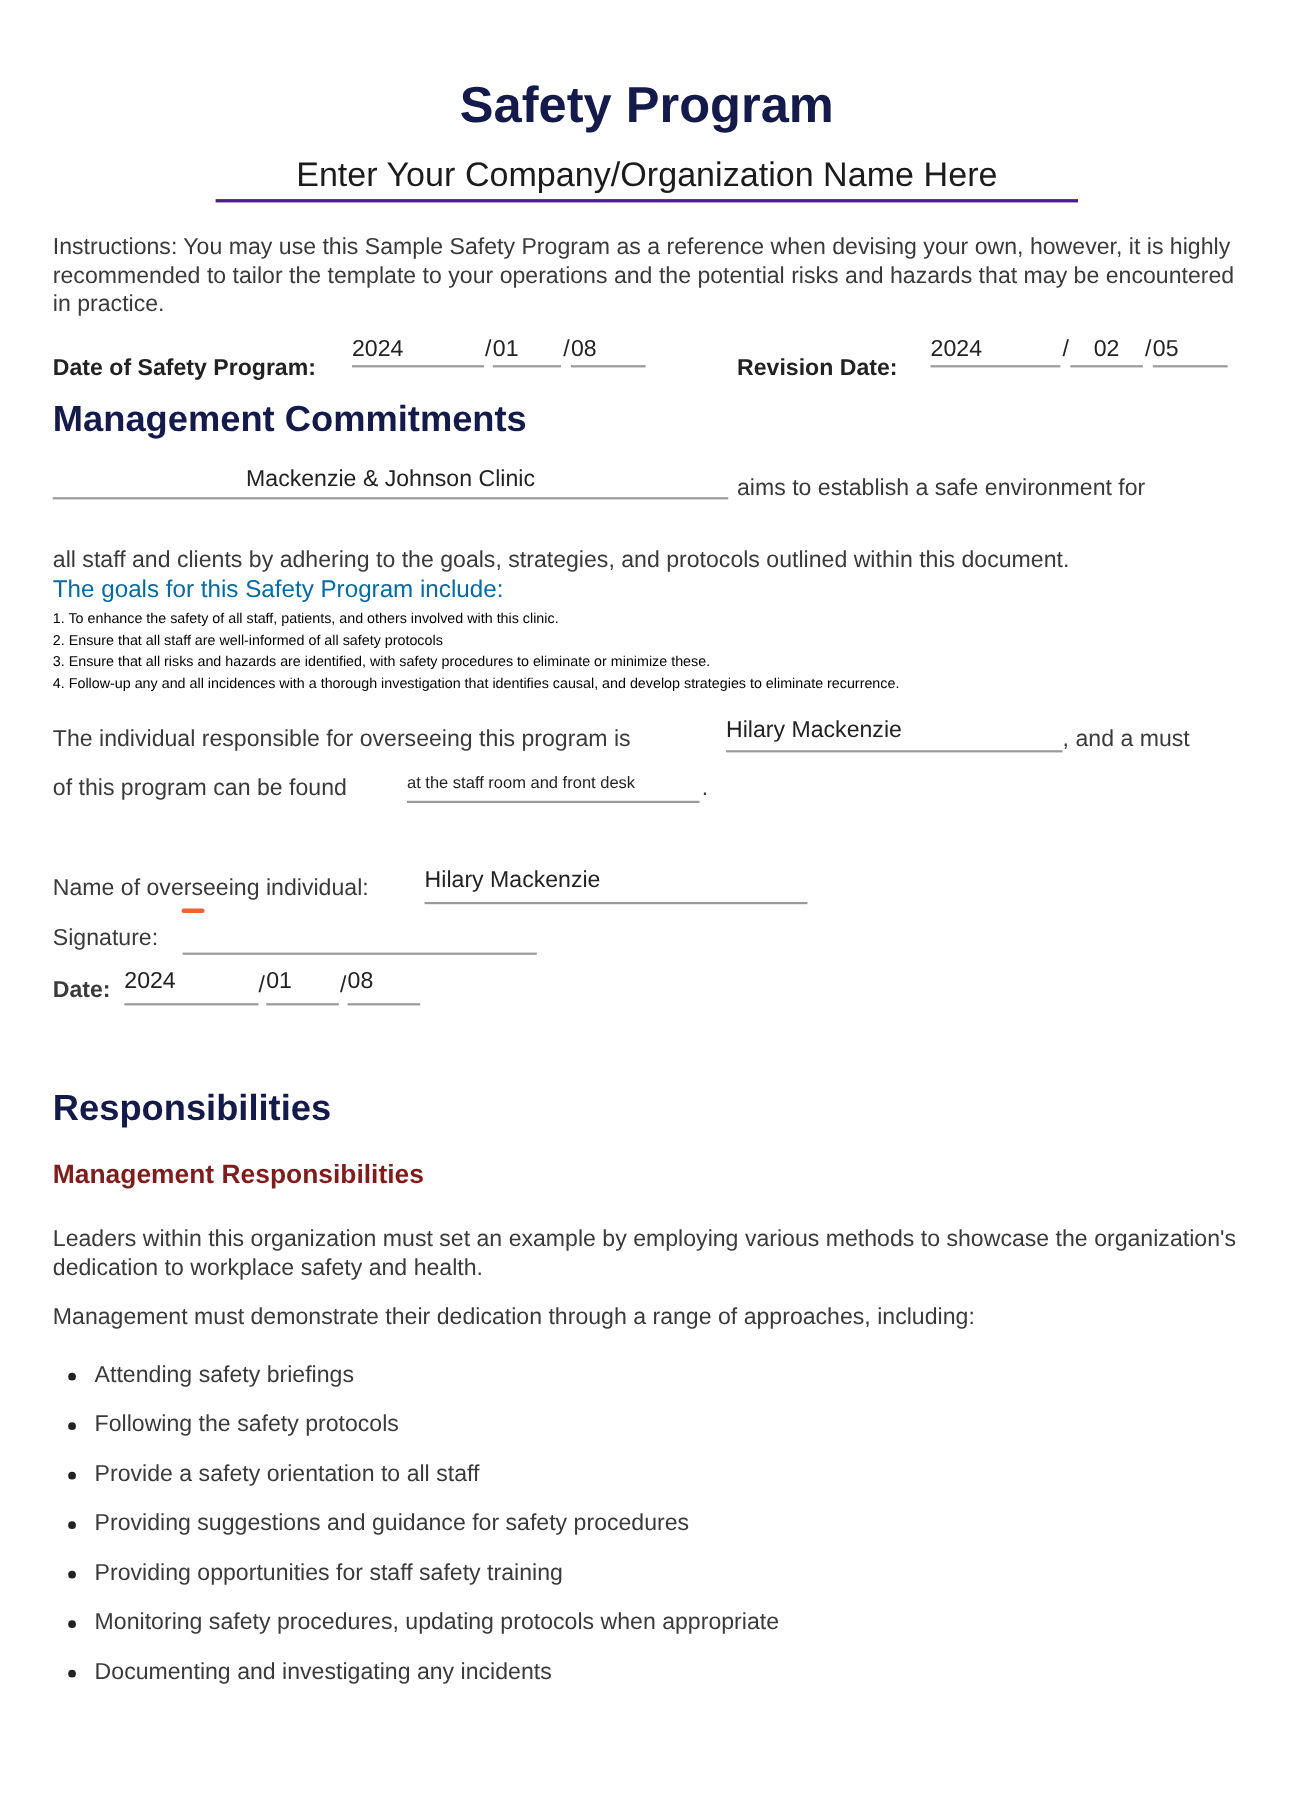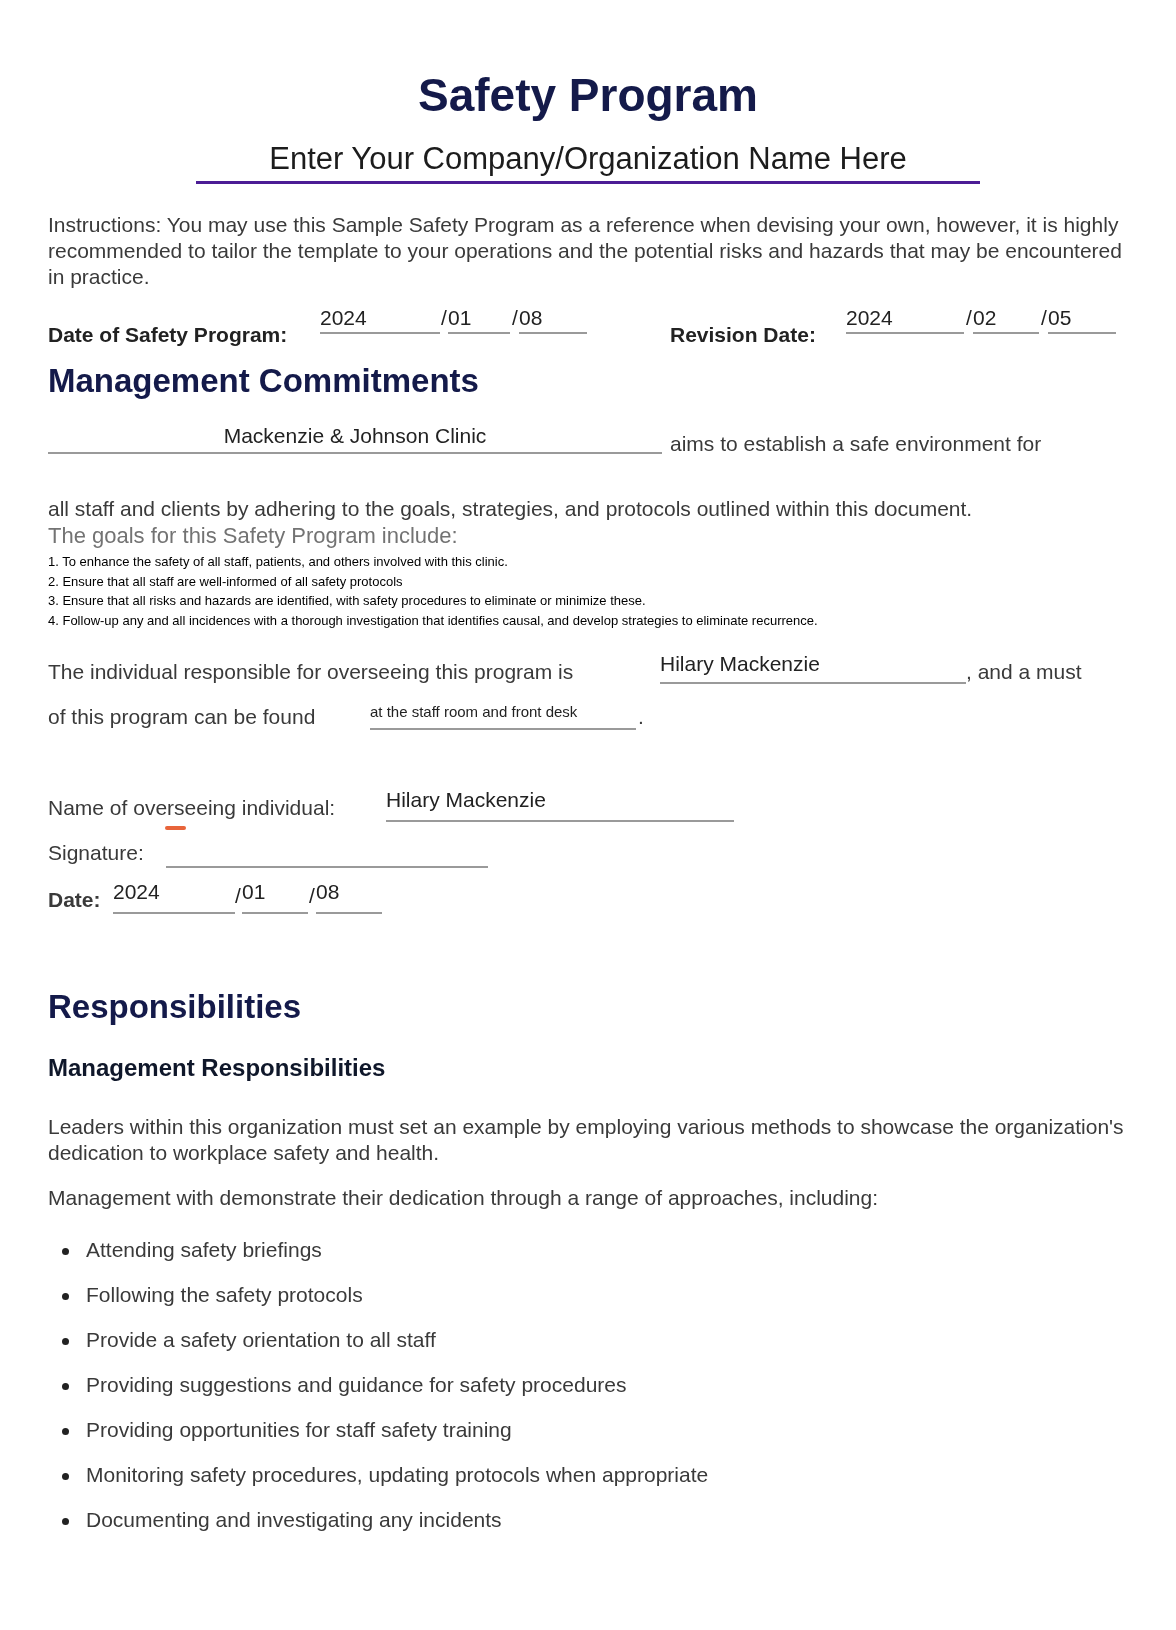--- a/index.html
+++ b/index.html
@@ -35,26 +35,26 @@
     .field {
       position: absolute; border-bottom: 2px solid #9a9a9a; height: 28px;
       font-size: 21px; color: #222; line-height: 24px; white-space: nowrap;
     }
     .slash { position: absolute; font-size: 21px; color: #222; top: 0; }
 
     .h2 {
       position: absolute; left: 48px; font-size: 33px; font-weight: bold; color: #141a4a;
     }
     .h3 {
-      position: absolute; left: 48px; font-size: 24px; font-weight: bold; color: #0f172a;
+      position: absolute; left: 48px; font-size: 24px; font-weight: bold; color: #7f1d1d;
     }
     .text { position: absolute; font-size: 21px; color: #3a3a3a; white-space: nowrap; }
     .small { font-size: 15px; color: #222; }
 
-    .goals-title { position: absolute; left: 48px; top: 523px; font-size: 22px; color: #737373; }
+    .goals-title { position: absolute; left: 48px; top: 523px; font-size: 22px; color: #0369a1; }
     .goals-list { position: absolute; left: 48px; top: 552px; font-size: 13px; line-height: 19.5px; color: #000000; }
 
     .bullets { position: absolute; left: 62px; top: 1238px; font-size: 21px; color: #3a3a3a; }
     .bullet-item { height: 45px; position: relative; padding-left: 24px; white-space: nowrap; }
     .bullet-dot {
       position: absolute; left: 0; top: 10px; width: 7px; height: 7px;
       border-radius: 50%; background: #222;
     }
     .sig-mark {
       position: absolute; left: 165px; top: 826px; width: 21px; height: 4px;
@@ -80,21 +80,21 @@
     <span class="slash" style="left:393px;">/</span>
     <div class="field" style="left:400px; width:62px;"><span>01</span></div>
     <span class="slash" style="left:464px;">/</span>
     <div class="field" style="left:471px; width:68px;"><span>08</span></div>
   </div>
 
   <div class="date-row" style="left:670px; width:460px;">
     <span class="date-label" style="left:0;">Revision Date:</span>
     <div class="field" style="left:176px; width:118px;"><span>2024</span></div>
     <span class="slash" style="left:296px;">/</span>
-    <div class="field" style="left:303px; width:66px;"><span>02</span></div>
+    <div class="field" style="left:303px; width:66px;text-align:center;"><span>02</span></div>
     <span class="slash" style="left:371px;">/</span>
     <div class="field" style="left:378px; width:68px;"><span>05</span></div>
   </div>
 
   <div class="h2" style="top:362px;">Management Commitments</div>
 
   <div class="field" style="left:48px; top:424px; width:614px; height:30px; text-align:center;">
     <span>Mackenzie &amp; Johnson Clinic</span>
   </div>
   <span class="text" style="left:670px; top:432px;">aims to establish a safe environment for</span>
@@ -135,21 +135,21 @@
   <div class="field" style="left:113px; top:880px; width:122px; height:34px;"><span>2024</span></div>
   <span class="slash" style="left:235px; top:884px;">/</span>
   <div class="field" style="left:242px; top:880px; width:66px; height:34px;"><span>01</span></div>
   <span class="slash" style="left:309px; top:884px;">/</span>
   <div class="field" style="left:316px; top:880px; width:66px; height:34px;"><span>08</span></div>
 
   <div class="h2" style="top:988px;">Responsibilities</div>
   <div class="h3" style="top:1054px;">Management Responsibilities</div>
 
   <div class="text" style="left:48px; top:1114px; width:1080px; white-space:normal; line-height:26px;">Leaders within this organization must set an example by employing various methods to showcase the organization's dedication to workplace safety and health.</div>
-  <span class="text" style="left:48px; top:1186px;">Management with demonstrate their dedication through a range of approaches, including:</span>
+  <span class="text" style="left:48px; top:1186px;">Management must demonstrate their dedication through a range of approaches, including:</span>
 
   <div class="bullets">
     <div class="bullet-item"><span class="bullet-dot"></span><span>Attending safety briefings</span></div>
     <div class="bullet-item"><span class="bullet-dot"></span><span>Following the safety protocols</span></div>
     <div class="bullet-item"><span class="bullet-dot"></span><span>Provide a safety orientation to all staff</span></div>
     <div class="bullet-item"><span class="bullet-dot"></span><span>Providing suggestions and guidance for safety procedures</span></div>
     <div class="bullet-item"><span class="bullet-dot"></span><span>Providing opportunities for staff safety training</span></div>
     <div class="bullet-item"><span class="bullet-dot"></span><span>Monitoring safety procedures, updating protocols when appropriate</span></div>
     <div class="bullet-item"><span class="bullet-dot"></span><span>Documenting and investigating any incidents</span></div>
   </div>

